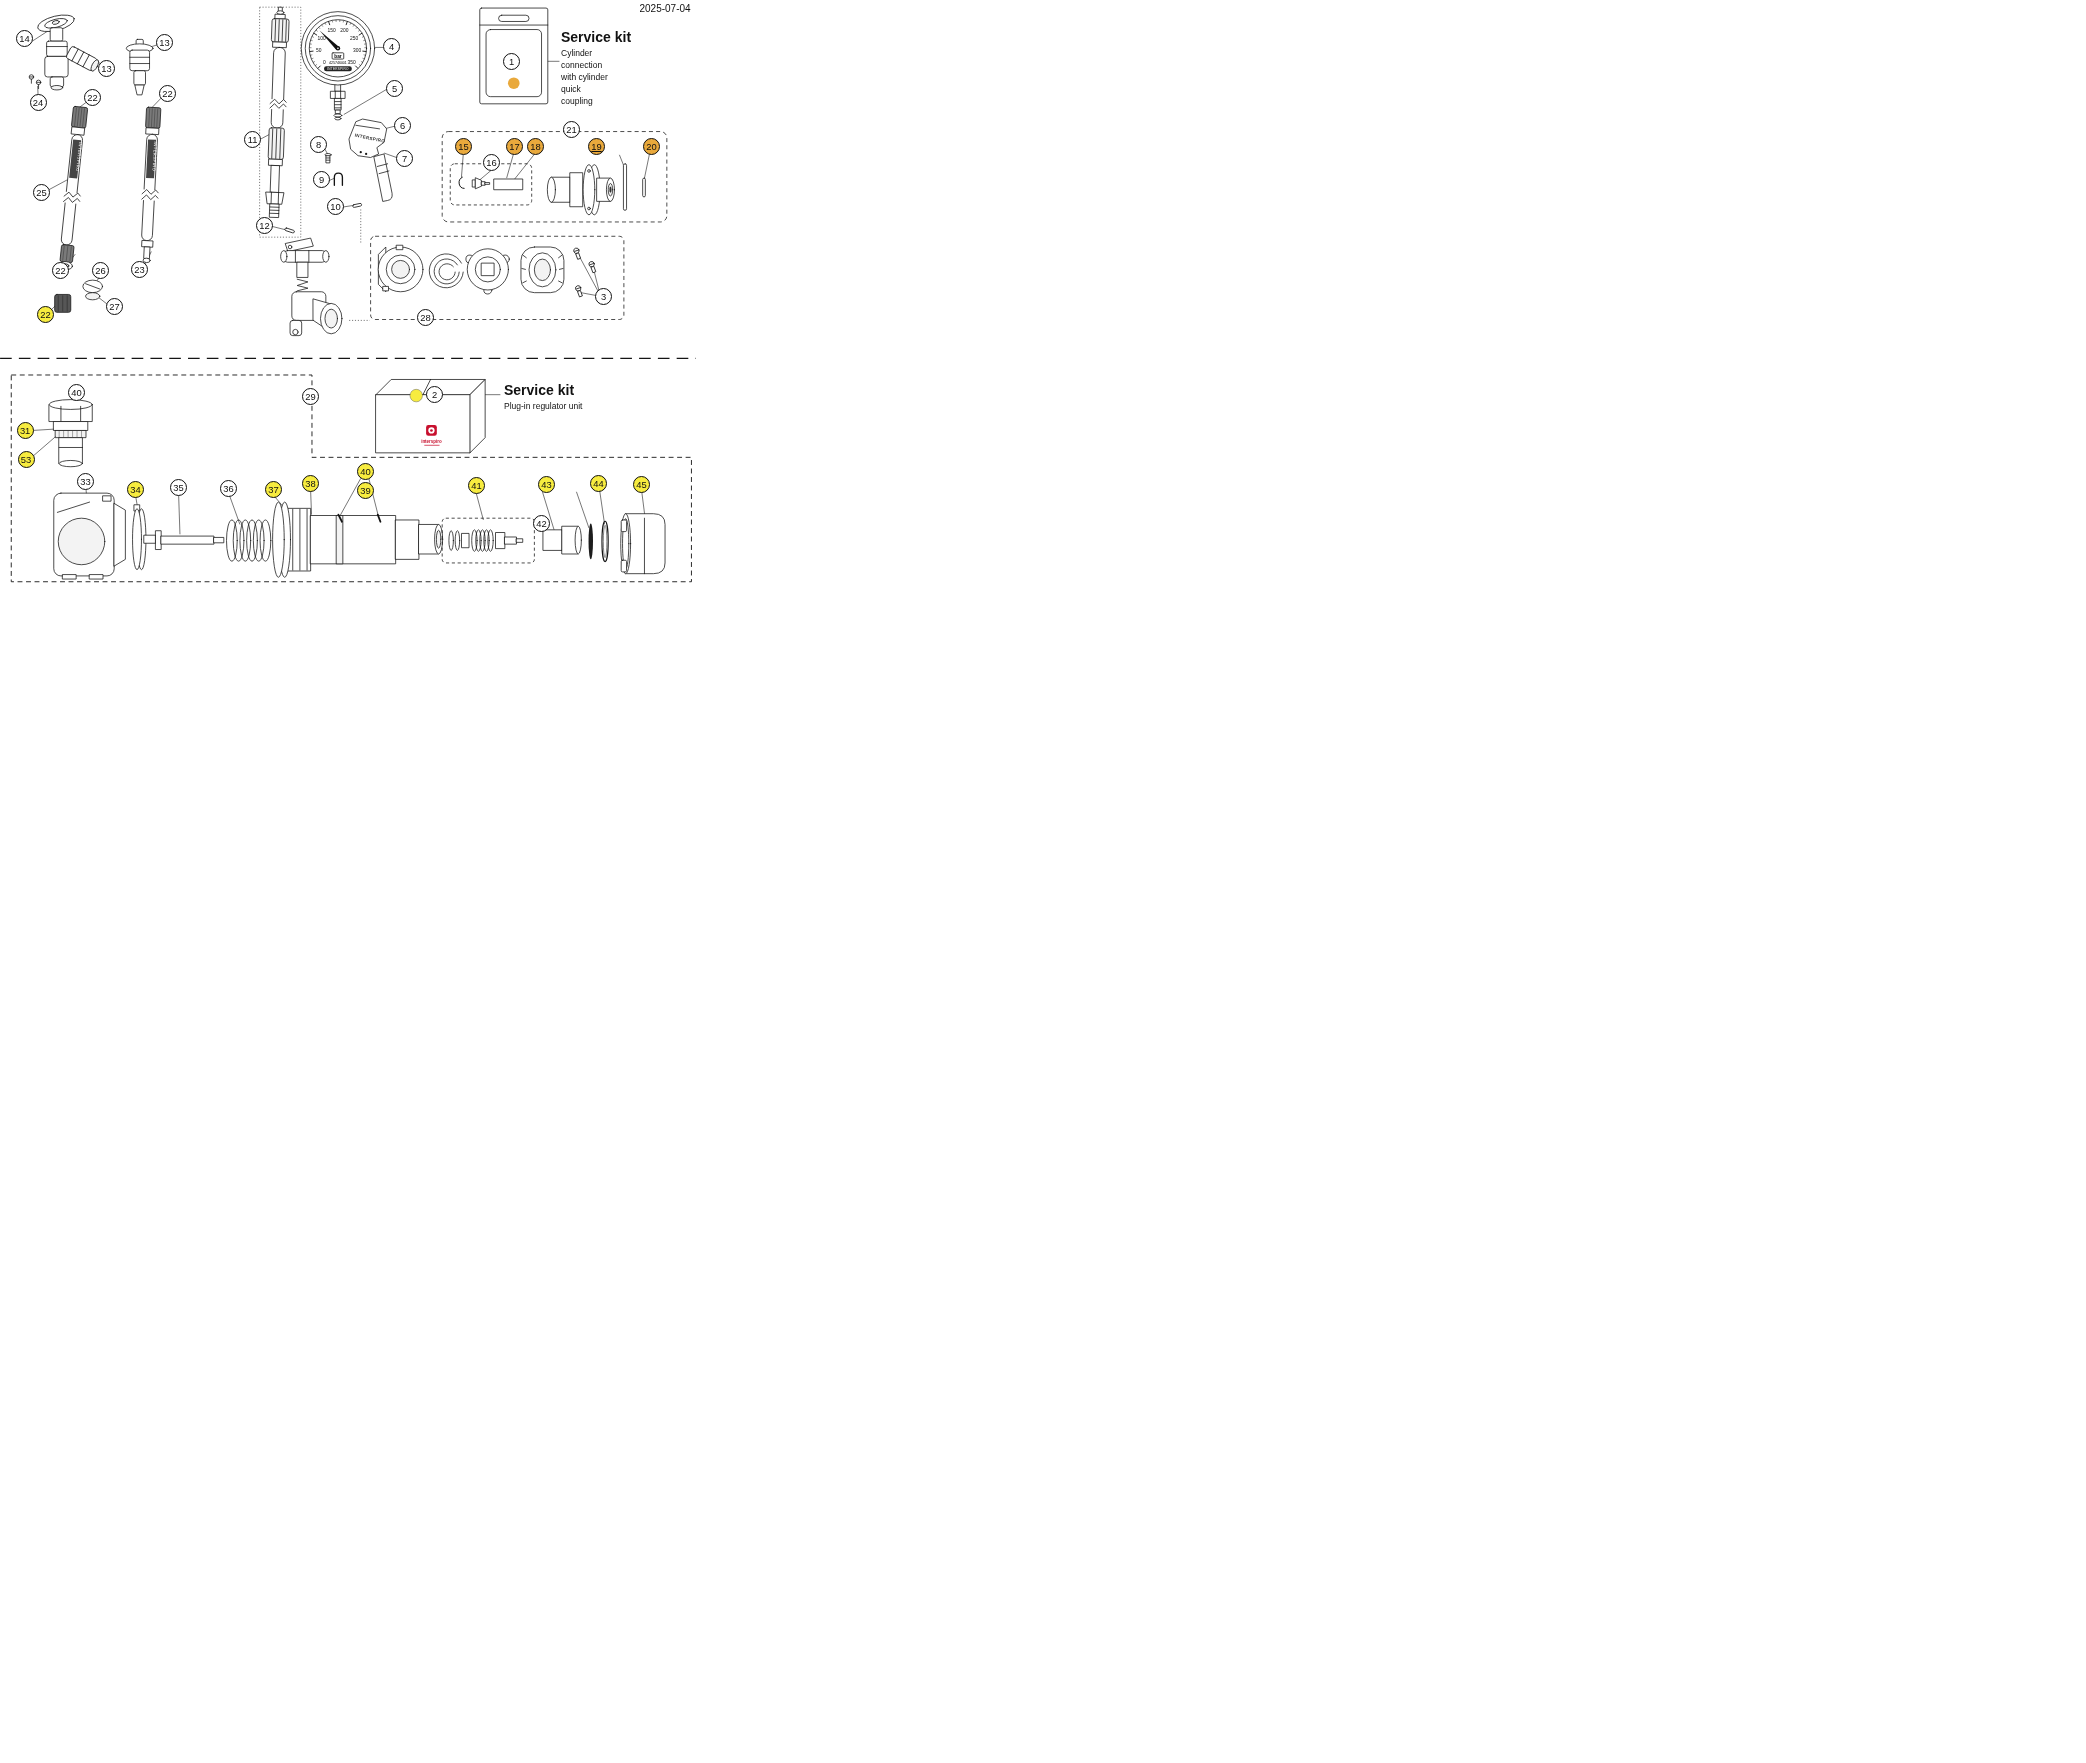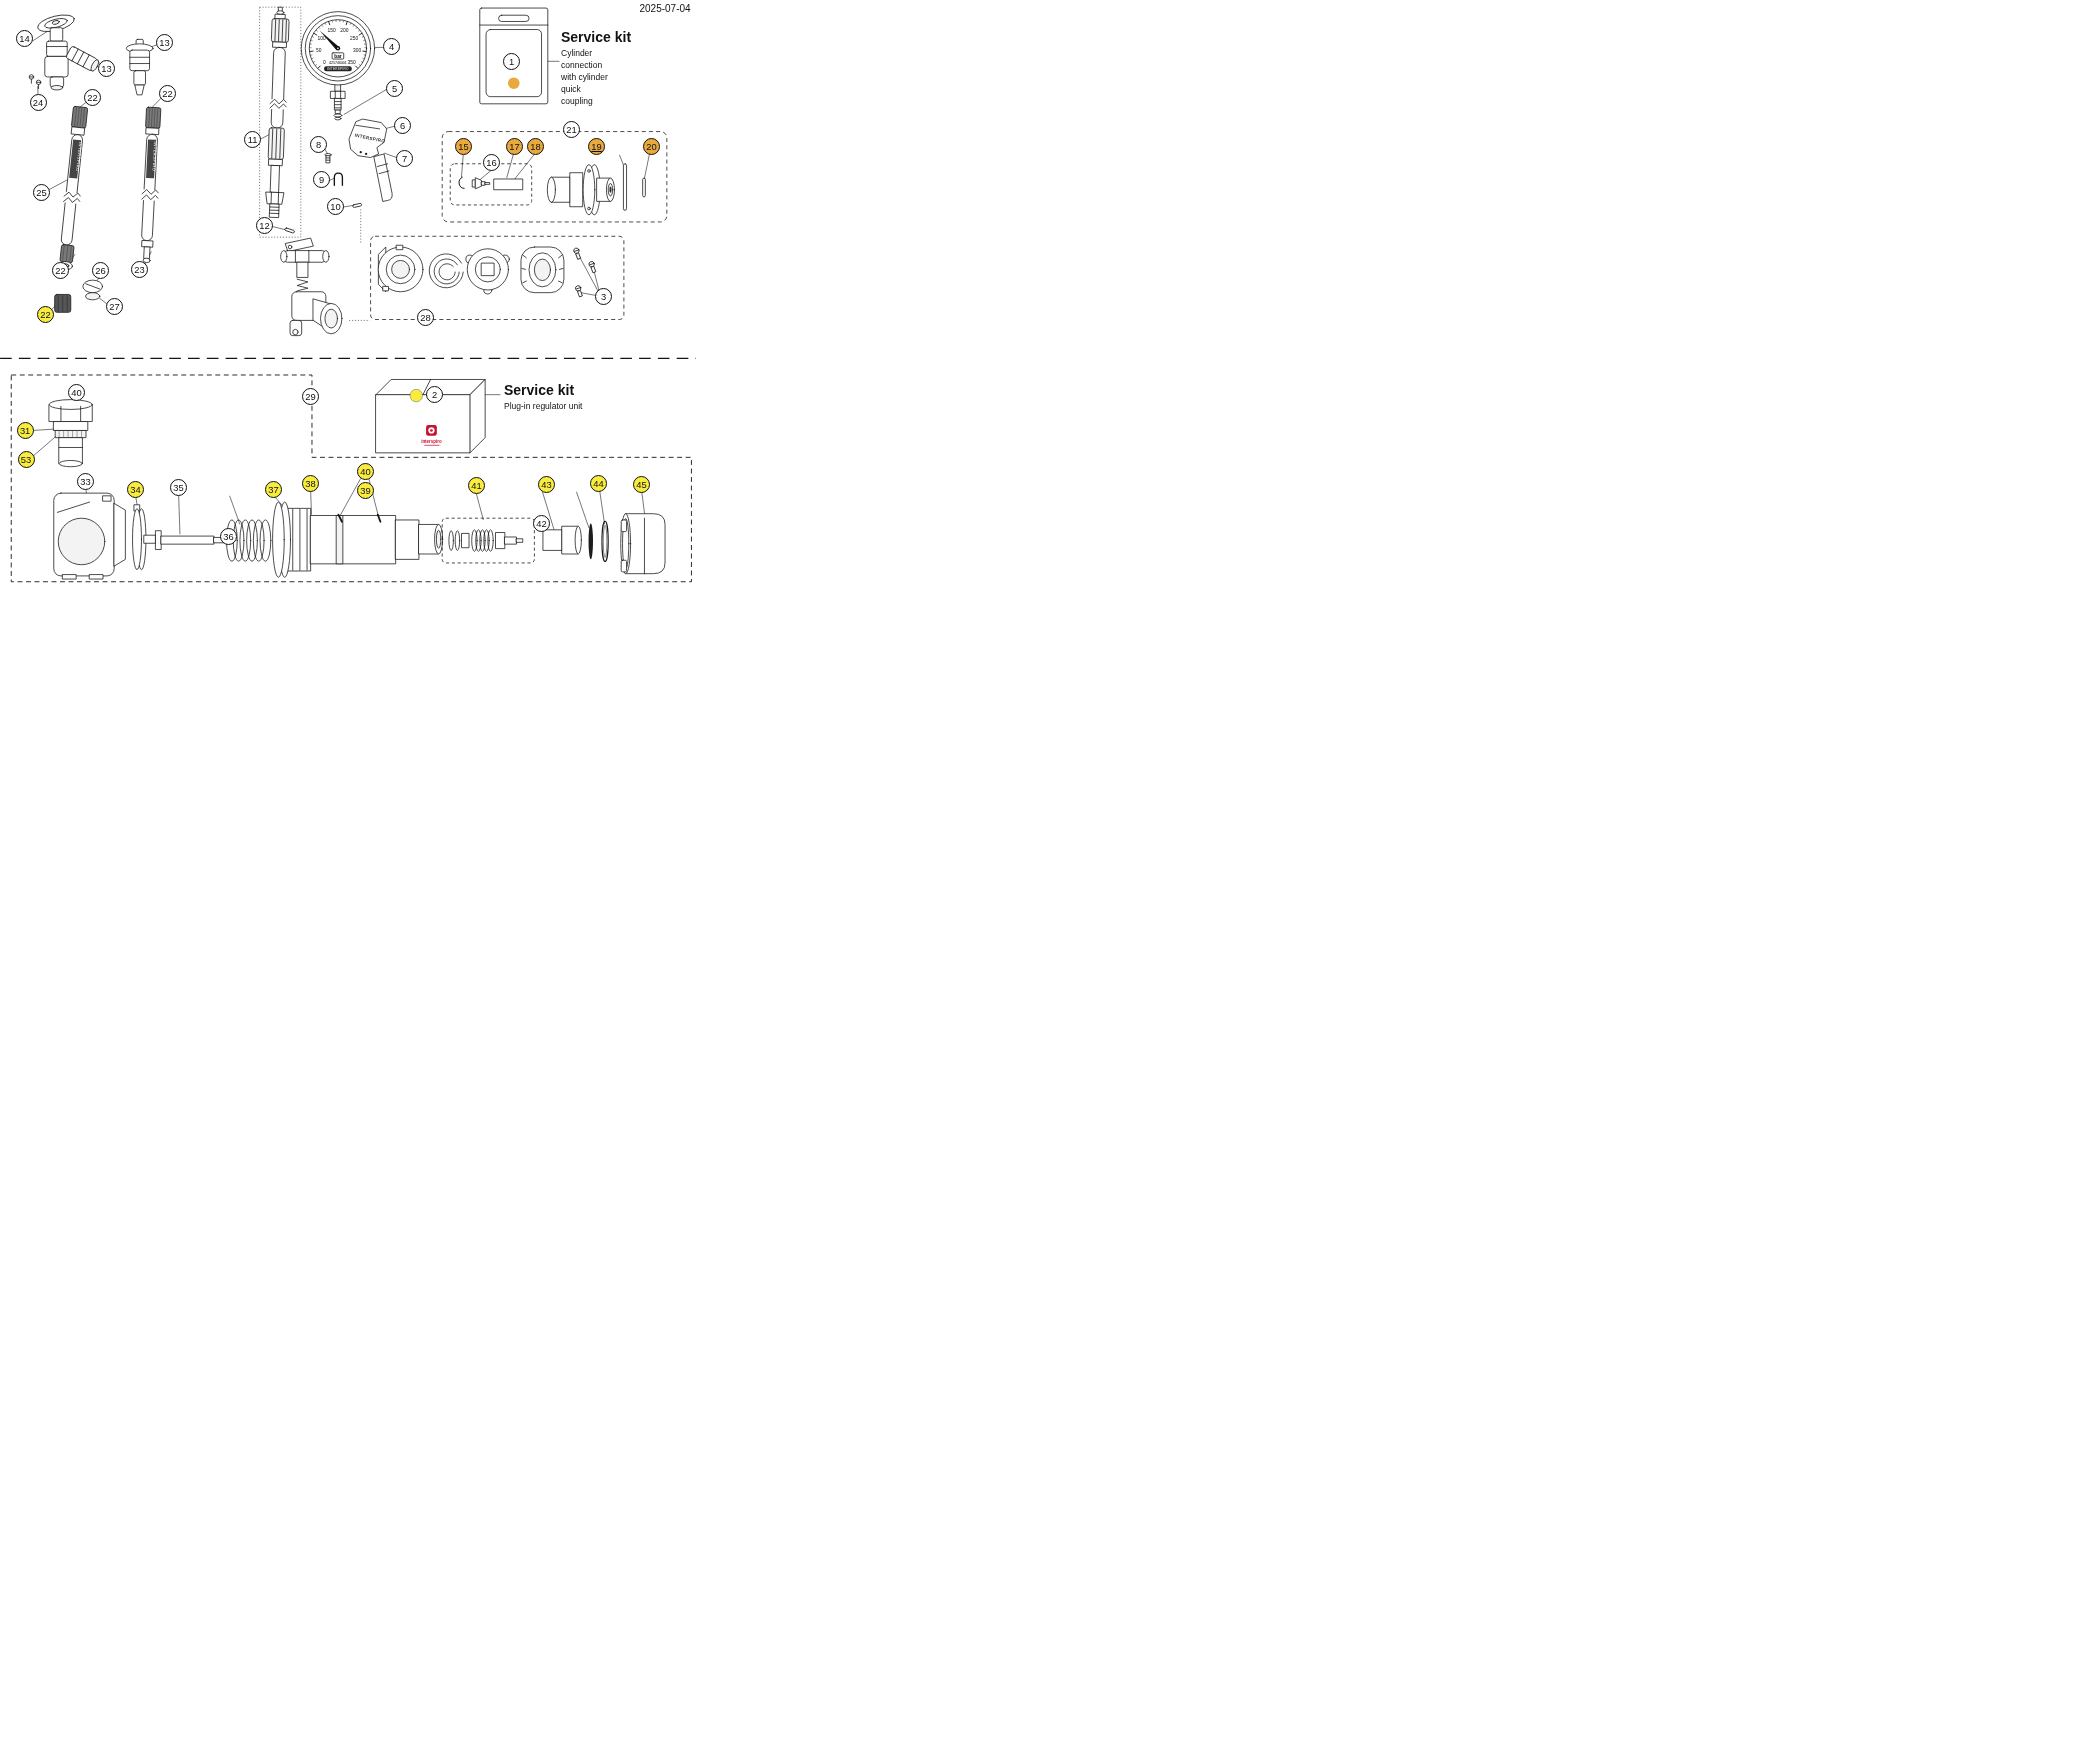--- a/index.html
+++ b/index.html
@@ -579,21 +579,21 @@
       <div class="balloon w" style="left: 595px; top: 288px;">3</div>
       <div class="balloon w" style="left: 417px; top: 309px;">28</div>
       <div class="balloon w" style="left: 426px; top: 386px;">2</div>
       <div class="balloon w" style="left: 302px; top: 388px;">29</div>
       <div class="balloon w" style="left: 68px; top: 384px;">40</div>
       <div class="balloon y" style="left: 16.6px; top: 422px;">31</div>
       <div class="balloon y" style="left: 17.5px; top: 451px;">53</div>
       <div class="balloon w" style="left: 77px; top: 473px;">33</div>
       <div class="balloon y" style="left: 127px; top: 481px;">34</div>
       <div class="balloon w" style="left: 170px; top: 479px;">35</div>
-      <div class="balloon w" style="left: 220px; top: 480px; margin-top: 48px;">36</div>
+      <div class="balloon w" style="left: 220px; top: 480px;">36</div>
       <div class="balloon y" style="left: 265px; top: 481px;">37</div>
       <div class="balloon y" style="left: 302px; top: 475px;">38</div>
       <div class="balloon y" style="left: 357px; top: 463px;">40</div>
       <div class="balloon y" style="left: 357px; top: 482px;">39</div>
       <div class="balloon y" style="left: 468px; top: 477px;">41</div>
       <div class="balloon w" style="left: 533px; top: 476px; margin-top: 39px;">42</div>
       <div class="balloon y" style="left: 538px; top: 476px;">43</div>
       <div class="balloon y" style="left: 590px; top: 475px;">44</div>
       <div class="balloon y" style="left: 633px; top: 476px;">45</div>
     </div>

